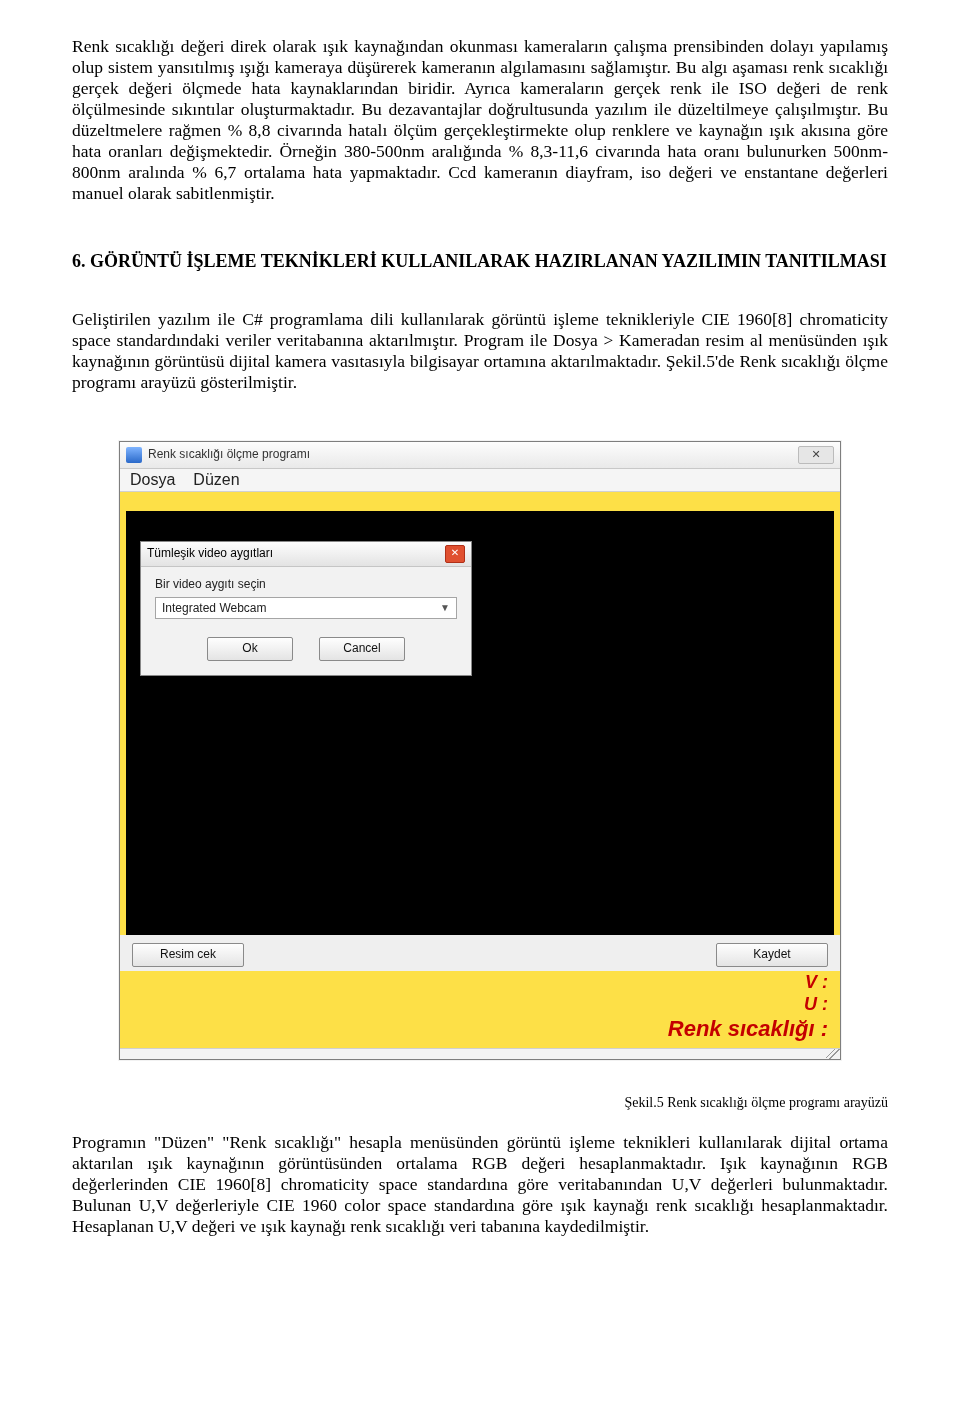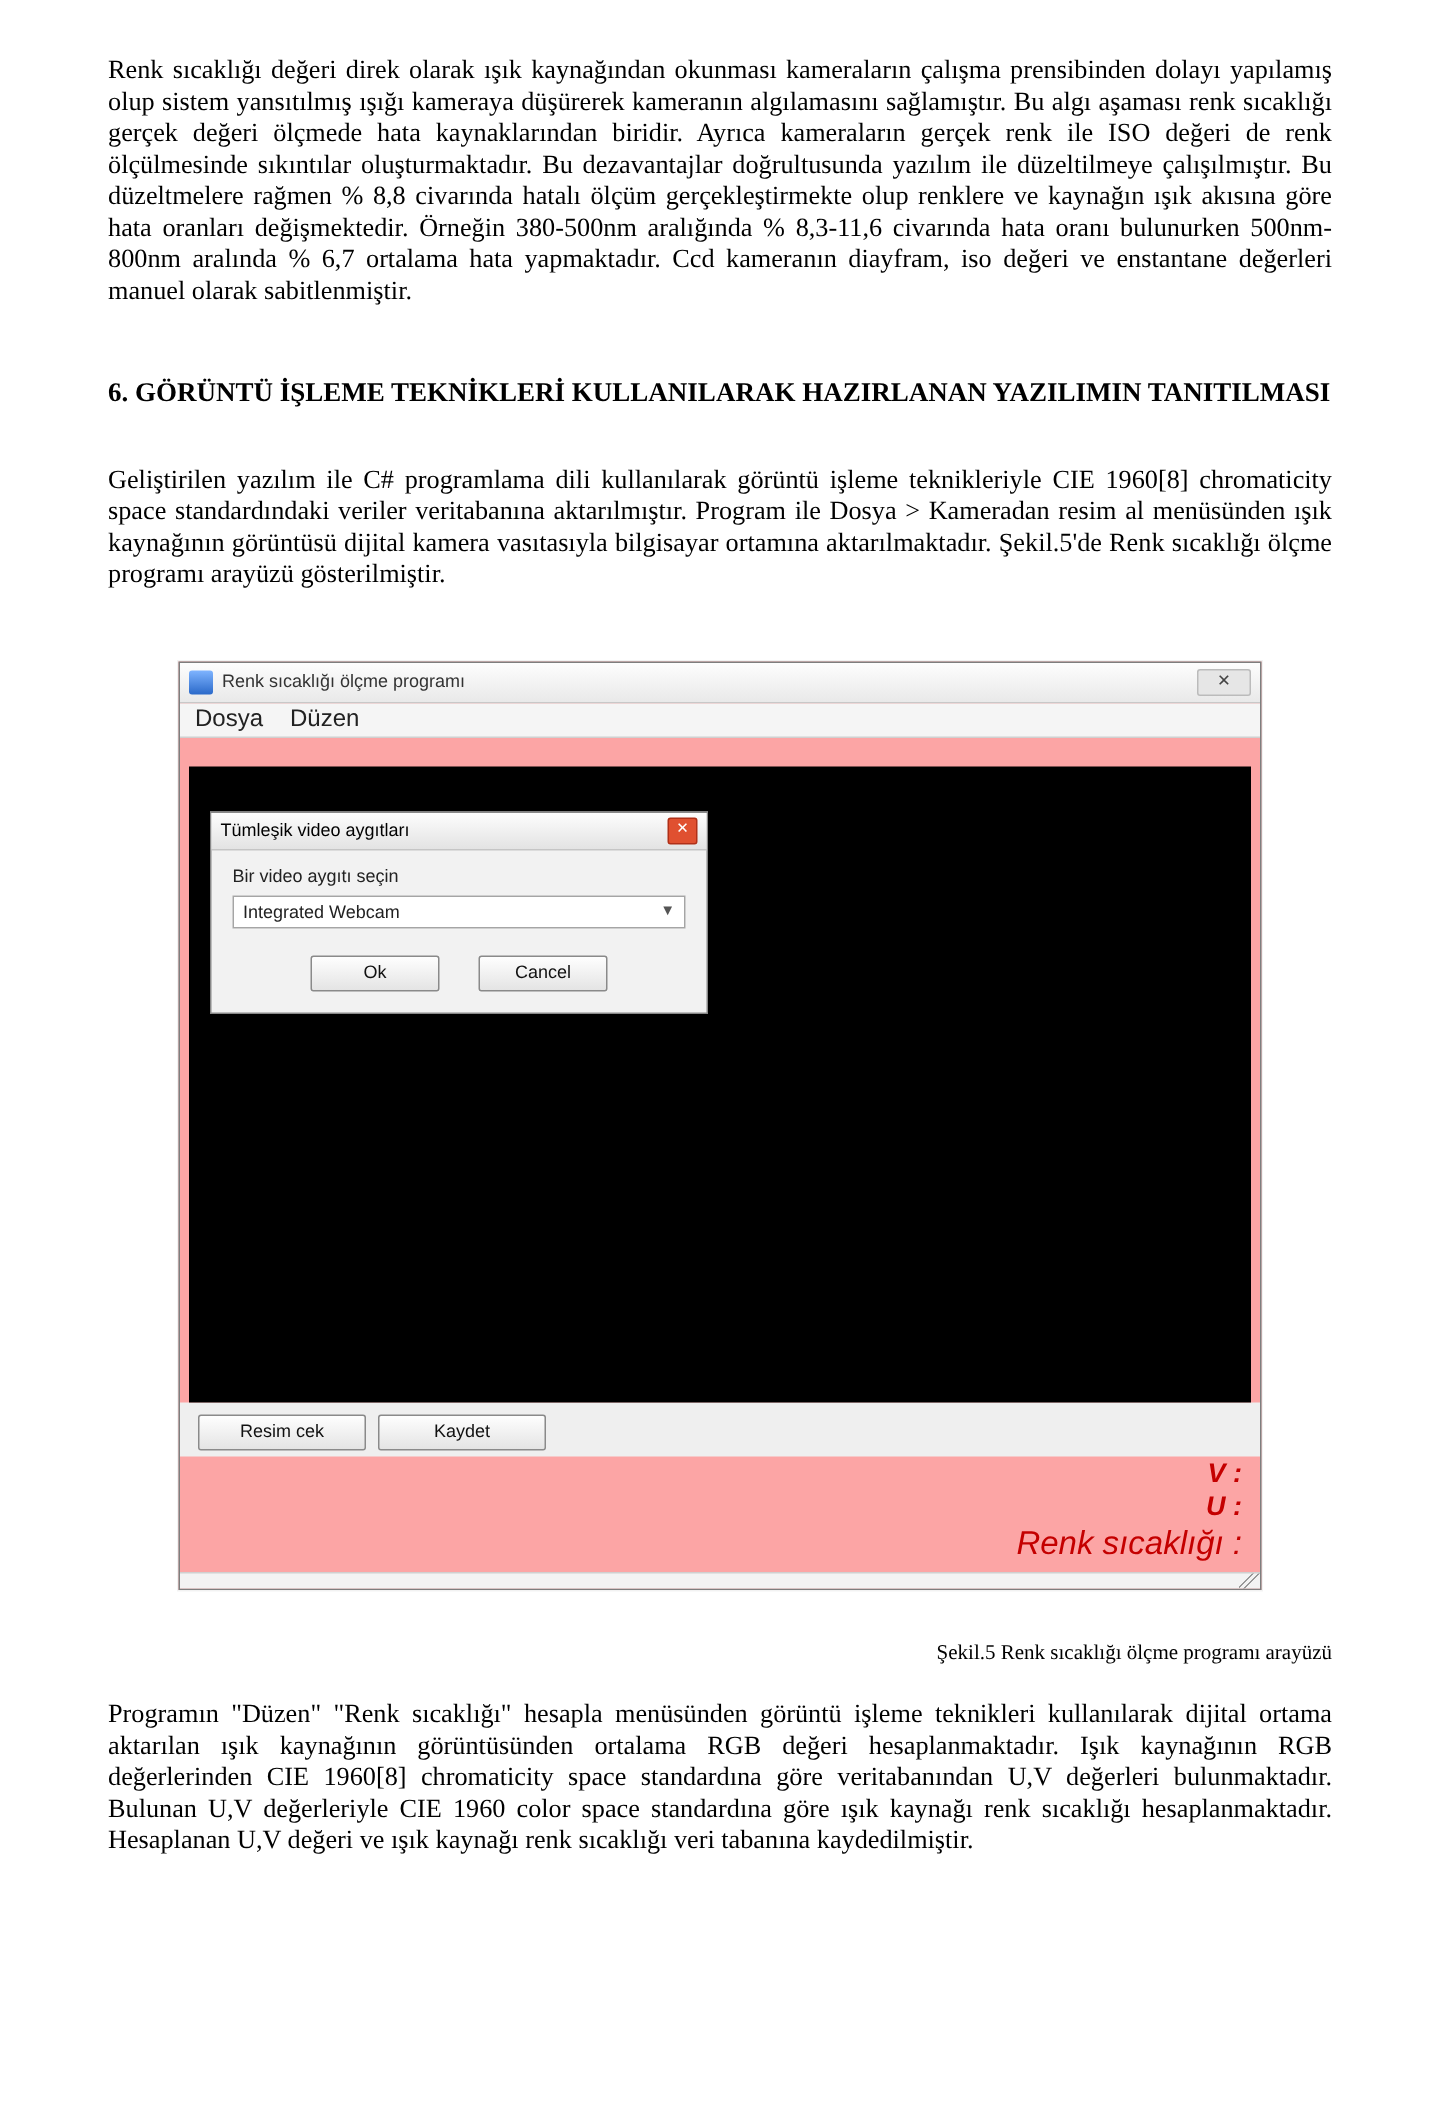--- a/index.html
+++ b/index.html
@@ -24,21 +24,21 @@
     line-height: 1.25;
   }
   .heading-block { margin: 46px 0 36px 0; }
   .after-para-gap { height: 20px; }
 
   
   .app-window {
     width: 720px;
     margin: 28px auto 0 auto;
     border: 1px solid #7e7e7e;
-    background: #fca5a5;
+    background: #fde047;
     font-family: "Segoe UI", Tahoma, sans-serif;
     font-size: 12px;
     box-shadow: 0 0 0 1px rgba(0,0,0,0.05);
   }
   .titlebar {
     display: flex;
     align-items: center;
     height: 26px;
     padding: 0 6px;
     background: linear-gradient(#fdfdfd,#e9e9e9);
@@ -92,34 +92,34 @@
     padding: 0 6px; box-sizing:border-box; color:#222; font-size:12px;
   }
   .dlg-select .chev { font-size:10px; color:#555; }
   .dlg-buttons { display:flex; justify-content:center; gap: 26px; margin-top:18px; }
   .winbtn {
     min-width: 84px; height:22px; line-height:20px; text-align:center;
     background:linear-gradient(#fefefe,#e4e4e4);
     border:1px solid #8a8a8a; border-radius:2px; font-size:12px; color:#111;
   }
   .bottom-bar {
-    display:flex; justify-content:flex-start; gap: 8px;
+    display:flex; justify-content:space-between; gap: 20px;
     padding: 8px 12px 4px 12px; background:#efefef;
   }
   .readout {
     padding: 0 12px 6px 0;
     text-align: right;
     font-family: Arial, sans-serif;
   }
   .readout .rv, .readout .ru {
     color:#c40000; font-weight:bold; font-style:italic; font-size:18px;
     line-height:1.25;
   }
   .readout .rt {
-    color:#c40000; font-weight:normal; font-style:italic; font-size:22px;
+    color:#c40000; font-weight:bold; font-style:italic; font-size:22px;
   }
   .status-strip {
     height:10px; background:#f3f3f3; border-top:1px solid #d0d0d0;
   }
   .resize-grip {
     float:right; width:14px; height:10px;
     background:
       linear-gradient(135deg, transparent 6px, #999 6px, #999 7px, transparent 7px),
       linear-gradient(135deg, transparent 9px, #999 9px, #999 10px, transparent 10px);
   }

